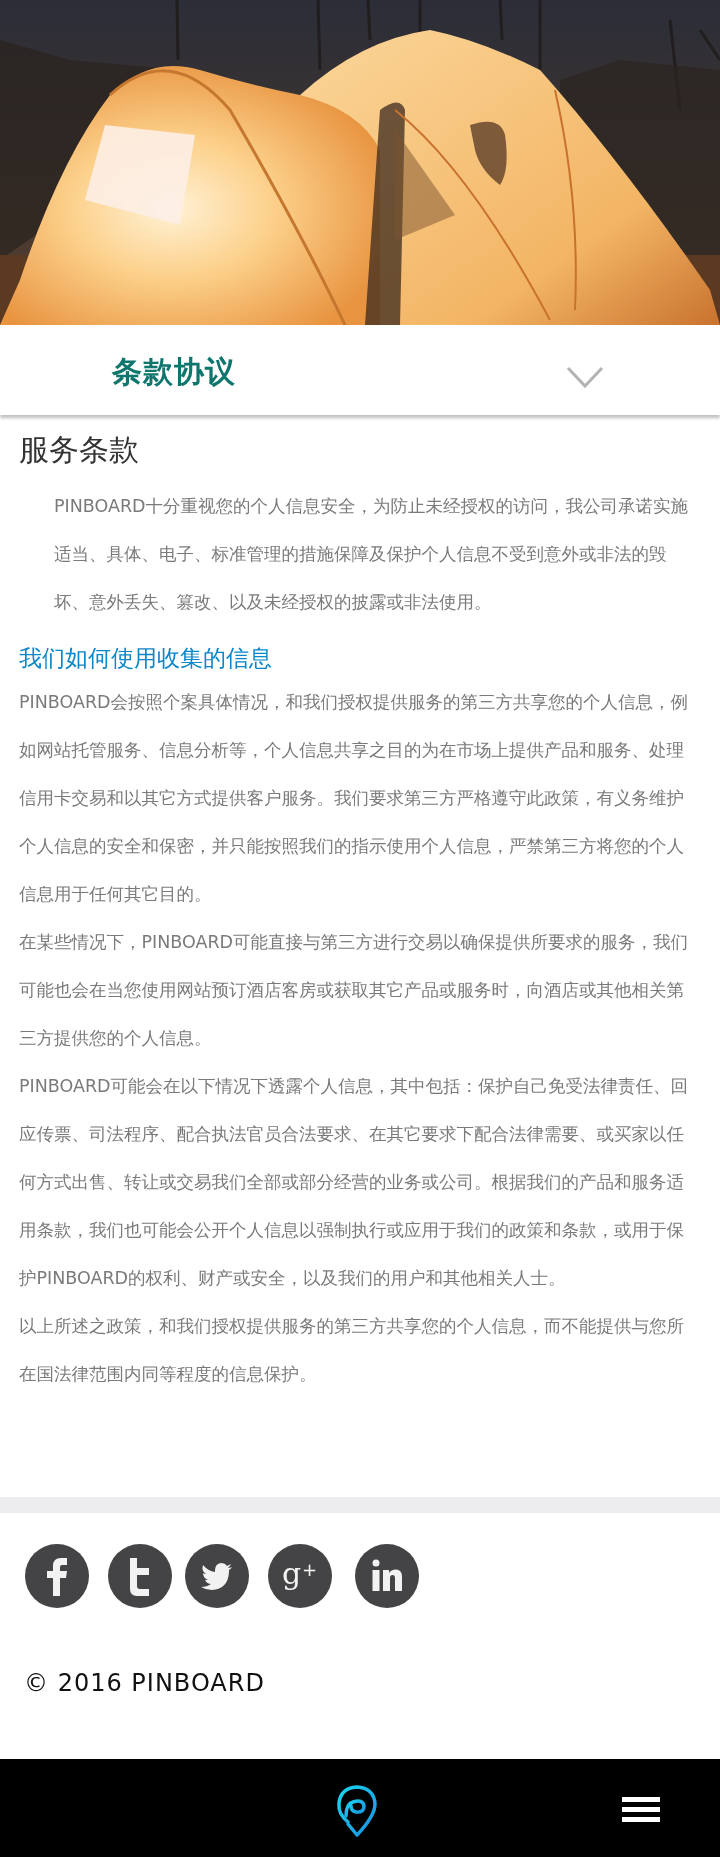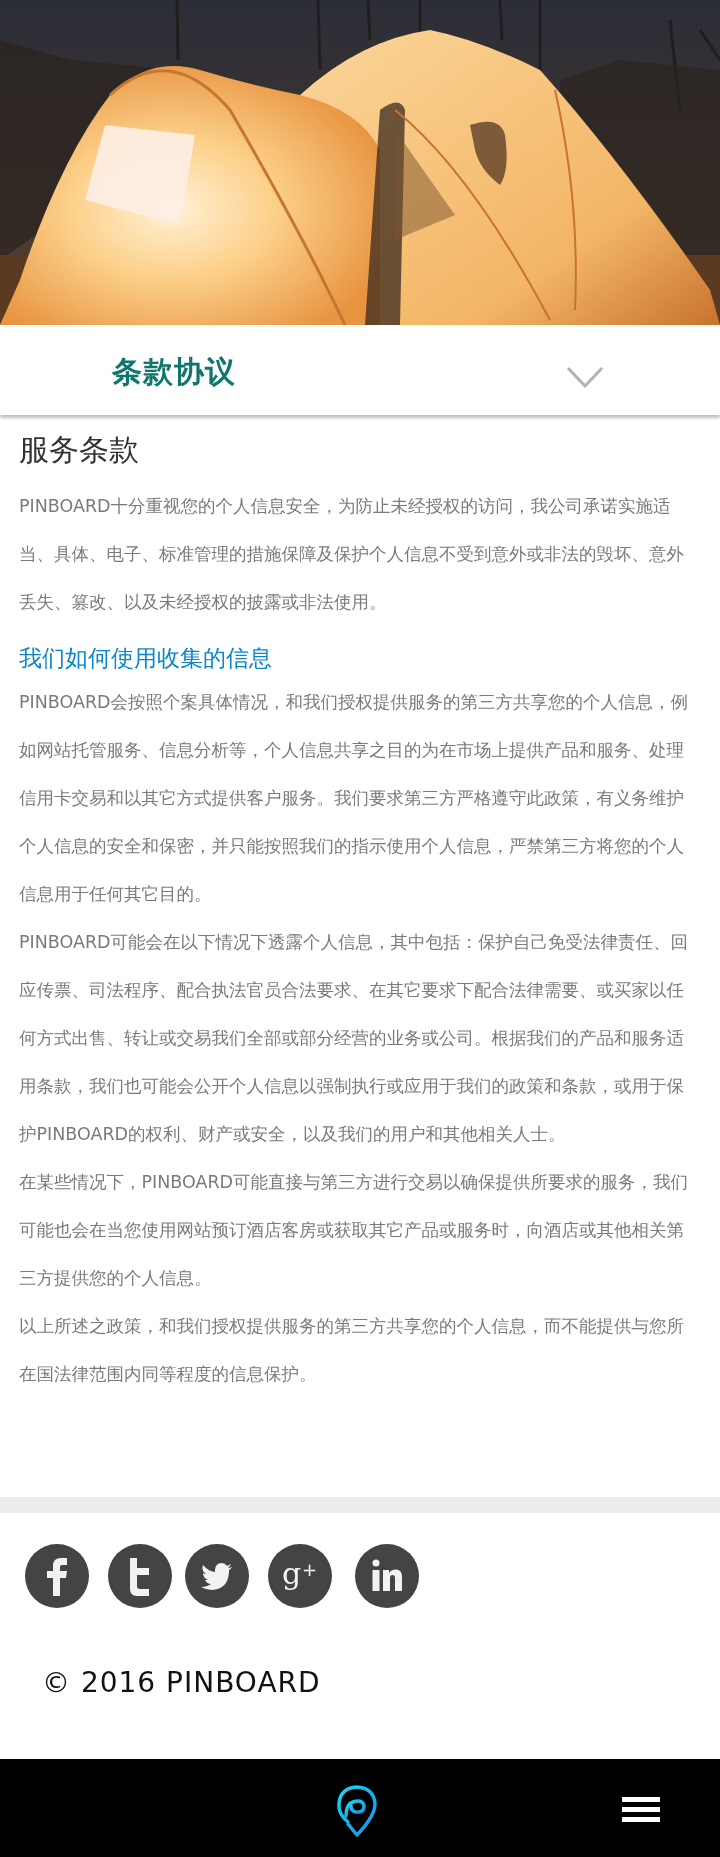--- a/index.html
+++ b/index.html
@@ -21,21 +21,21 @@
   .section-title { font-size: 23px; color: #0b86c8; line-height: 40px; margin-top: 0px; font-weight: normal; }
   .para { font-size: 17.5px; color: #7a7a7a; line-height: 48px; }
 
   .sep-band { position: absolute; left: 0; top: 1497px; width: 720px; height: 16px; background: #ededef; }
 
   .social { position: absolute; top: 1544px; left: 0; width: 720px; height: 64px; }
   .social-icon { position: absolute; top: 0; width: 64px; height: 64px; border-radius: 50%; background: #444446;
     display: flex; align-items: center; justify-content: center; cursor: pointer; }
   .social-icon svg { display: block; }
 
-  .copyright { position: absolute; left: 42px; top: 1666px; font-family: "DejaVu Sans", sans-serif; font-size: 28px;
+  .copyright { position: absolute; left: 24px; top: 1666px; font-family: "DejaVu Sans", sans-serif; font-size: 24px;
     color: #111; letter-spacing: 1px; line-height: 34px; }
 
   .bottom-bar { position: absolute; left: 0; top: 1759px; width: 720px; height: 98px; background: #000; }
   .logo { position: absolute; left: 336px; top: 25px; width: 42px; height: 54px; cursor: pointer; }
   .hamburger { position: absolute; left: 622px; top: 38px; width: 40px; height: 26px; cursor: pointer; }
   .hamburger span { position: absolute; left: 0; width: 38px; height: 5px; background: #fff; }
 </style>
 </head>
 <body>
 
@@ -96,26 +96,26 @@
 
 <div class="accordion-bar"></div>
 <div class="accordion-title" style="z-index:3;">条款协议</div>
 <svg class="chevron" viewBox="0 0 38 28" style="z-index:3;">
   <polyline points="2,6 19,24 36,6" fill="none" stroke="#b3b3b3" stroke-width="3"></polyline>
 </svg>
 
 <div class="content">
   <h1 class="page-title">服务条款</h1>
 
-  <p class="para" style="margin-top:2px;">PINBOARD十分重视您的个人信息安全，为防止未经授权的访问，我公司承诺实施适当、具体、电子、标准管理的措施保障及保护个人信息不受到意外或非法的毁坏、意外丢失、篡改、以及未经授权的披露或非法使用。</p>
+  <p class="para" style="margin-top:2px;margin-left:35px;">PINBOARD十分重视您的个人信息安全，为防止未经授权的访问，我公司承诺实施适当、具体、电子、标准管理的措施保障及保护个人信息不受到意外或非法的毁坏、意外丢失、篡改、以及未经授权的披露或非法使用。</p>
 
   <h2 class="section-title" style="margin-top:12px;">我们如何使用收集的信息</h2>
   <p class="para">PINBOARD会按照个案具体情况，和我们授权提供服务的第三方共享您的个人信息，例如网站托管服务、信息分析等，个人信息共享之目的为在市场上提供产品和服务、处理信用卡交易和以其它方式提供客户服务。我们要求第三方严格遵守此政策，有义务维护个人信息的安全和保密，并只能按照我们的指示使用个人信息，严禁第三方将您的个人信息用于任何其它目的。</p>
+  <p class="para">在某些情况下，PINBOARD可能直接与第三方进行交易以确保提供所要求的服务，我们可能也会在当您使用网站预订酒店客房或获取其它产品或服务时，向酒店或其他相关第三方提供您的个人信息。</p>
   <p class="para">PINBOARD可能会在以下情况下透露个人信息，其中包括：保护自己免受法律责任、回应传票、司法程序、配合执法官员合法要求、在其它要求下配合法律需要、或买家以任何方式出售、转让或交易我们全部或部分经营的业务或公司。根据我们的产品和服务适用条款，我们也可能会公开个人信息以强制执行或应用于我们的政策和条款，或用于保护PINBOARD的权利、财产或安全，以及我们的用户和其他相关人士。</p>
-  <p class="para">在某些情况下，PINBOARD可能直接与第三方进行交易以确保提供所要求的服务，我们可能也会在当您使用网站预订酒店客房或获取其它产品或服务时，向酒店或其他相关第三方提供您的个人信息。</p>
   <p class="para">以上所述之政策，和我们授权提供服务的第三方共享您的个人信息，而不能提供与您所在国法律范围内同等程度的信息保护。</p>
 </div>
 
 <div class="sep-band"></div>
 
 <div class="social">
   <a class="social-icon" style="left:25px;">
     <svg width="26" height="40" viewBox="0 0 26 40">
       <path d="M9 40 V22 H3 V15 H9 V10 Q9 2 17 2 H23 V9 H18 Q16 9 16 11 V15 H23 L22 22 H16 V40 Z" fill="#f2f2f2"></path>
     </svg>

